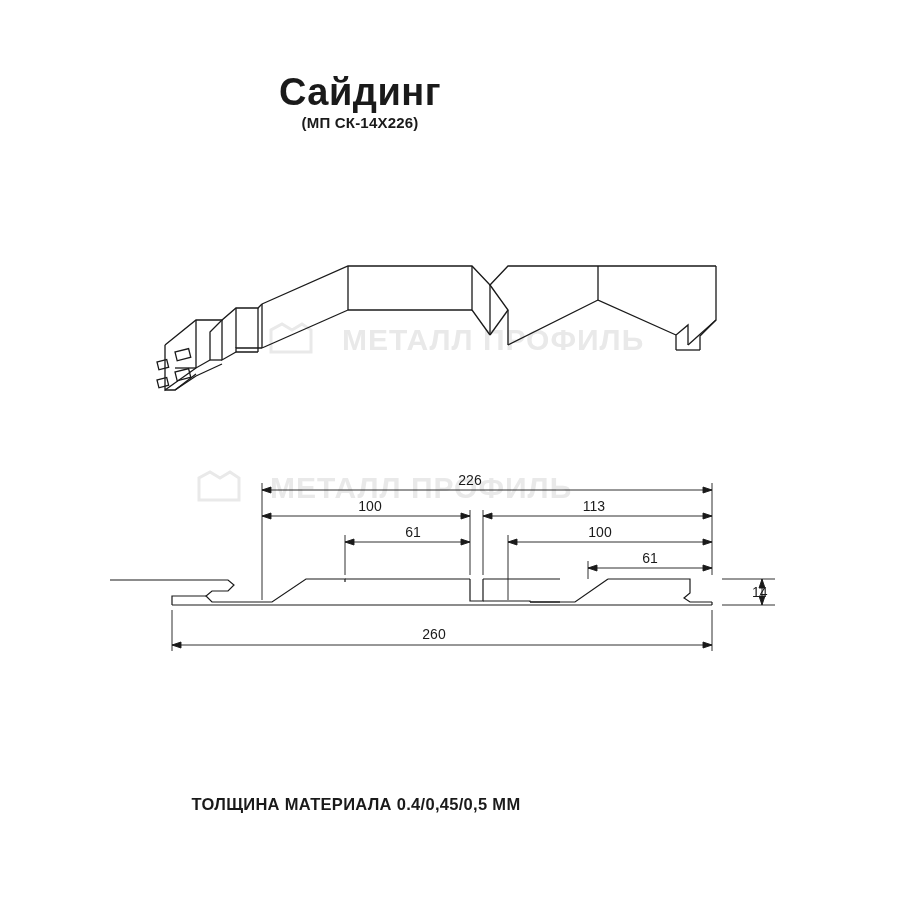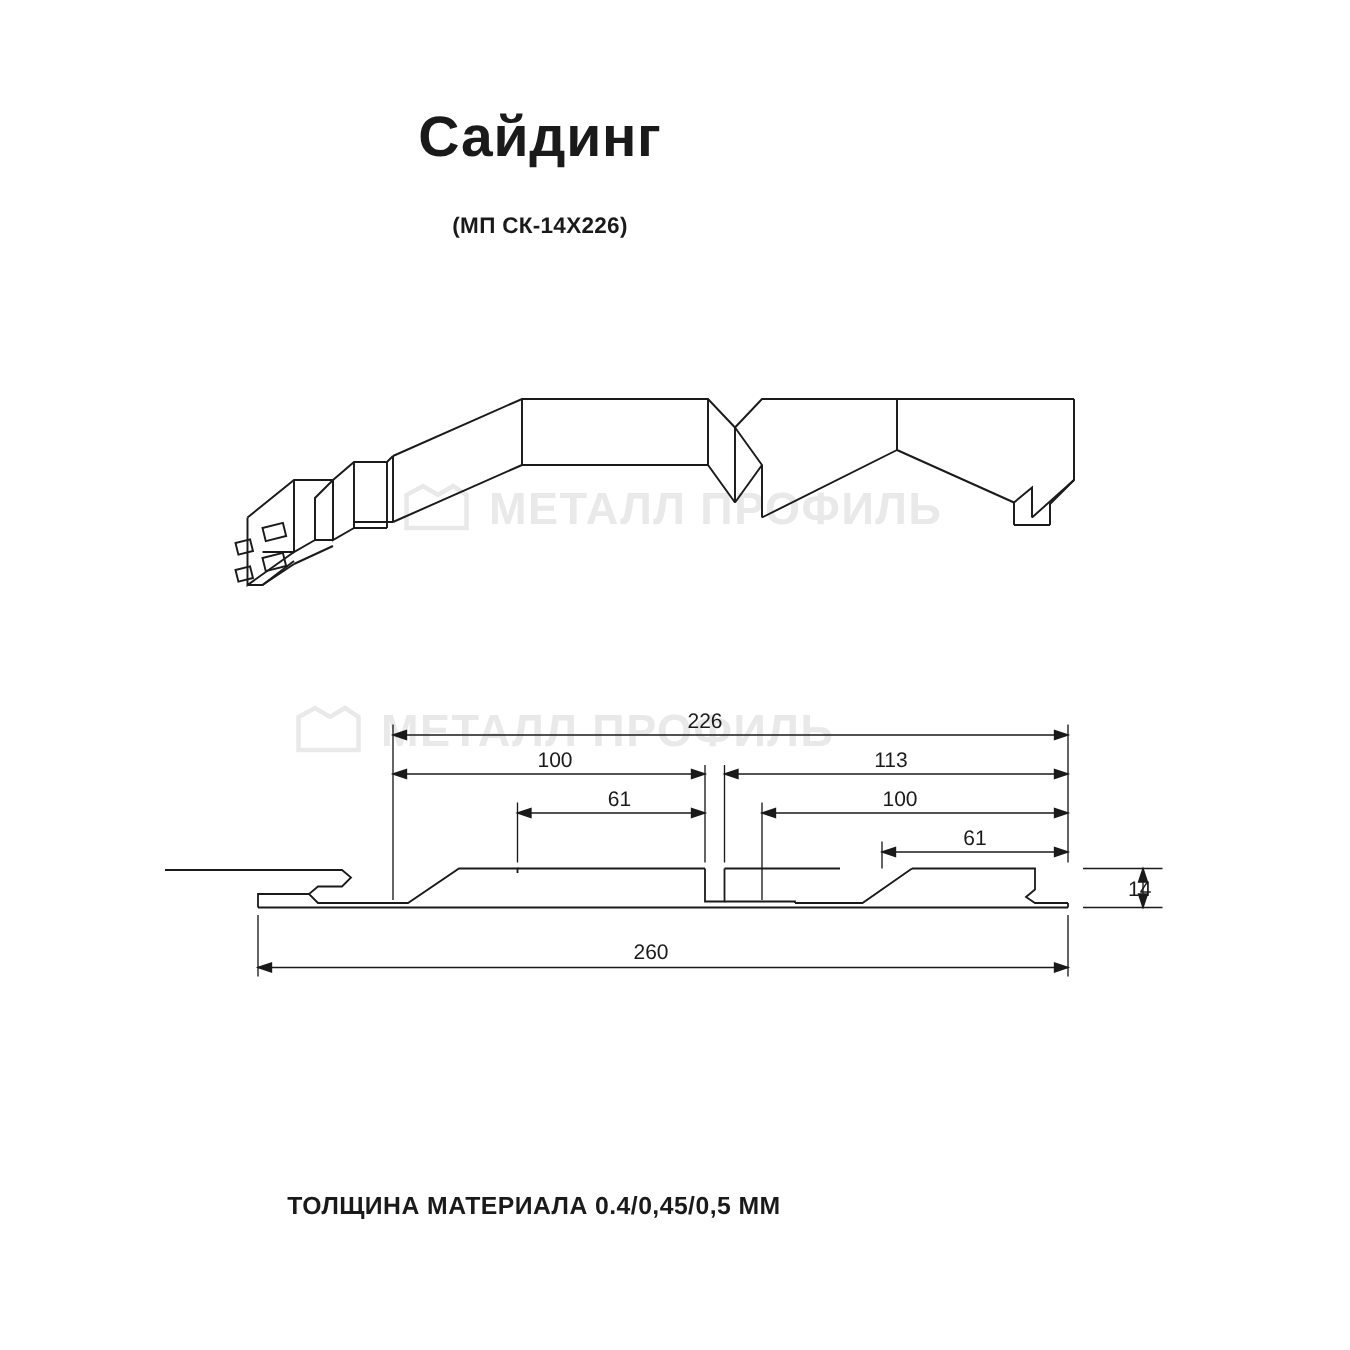--- a/index.html
+++ b/index.html
@@ -37,21 +37,21 @@
   }
   .subtitle {
     font-size: 19px;
     font-weight: bold;
     margin-top: 14px;
     letter-spacing: 0.2px;
   }
   .code {
     font-size: 15px;
     font-weight: bold;
-    margin-top: 28px;
+    margin-top: 0;
     letter-spacing: 0.2px;
   }
   
   .footer {
     position: absolute;
     left: 0;
     top: 795px;
     width: 712px;
     text-align: center;
     font-size: 16.5px;
@@ -72,21 +72,21 @@
     letter-spacing: 1px;
     white-space: nowrap;
   }
   .wm-logo {
     width: 46px;
     height: 40px;
   }
   .wm-row {
     display: flex;
     align-items: center;
-    gap: 12px;
+    gap: 28px;
   }
   svg { display: block; }
   .draw { stroke: #1a1a1a; fill: none; }
 </style>
 </head>
 <body>
 
 <div id="sheet">
 
   <div class="header">

